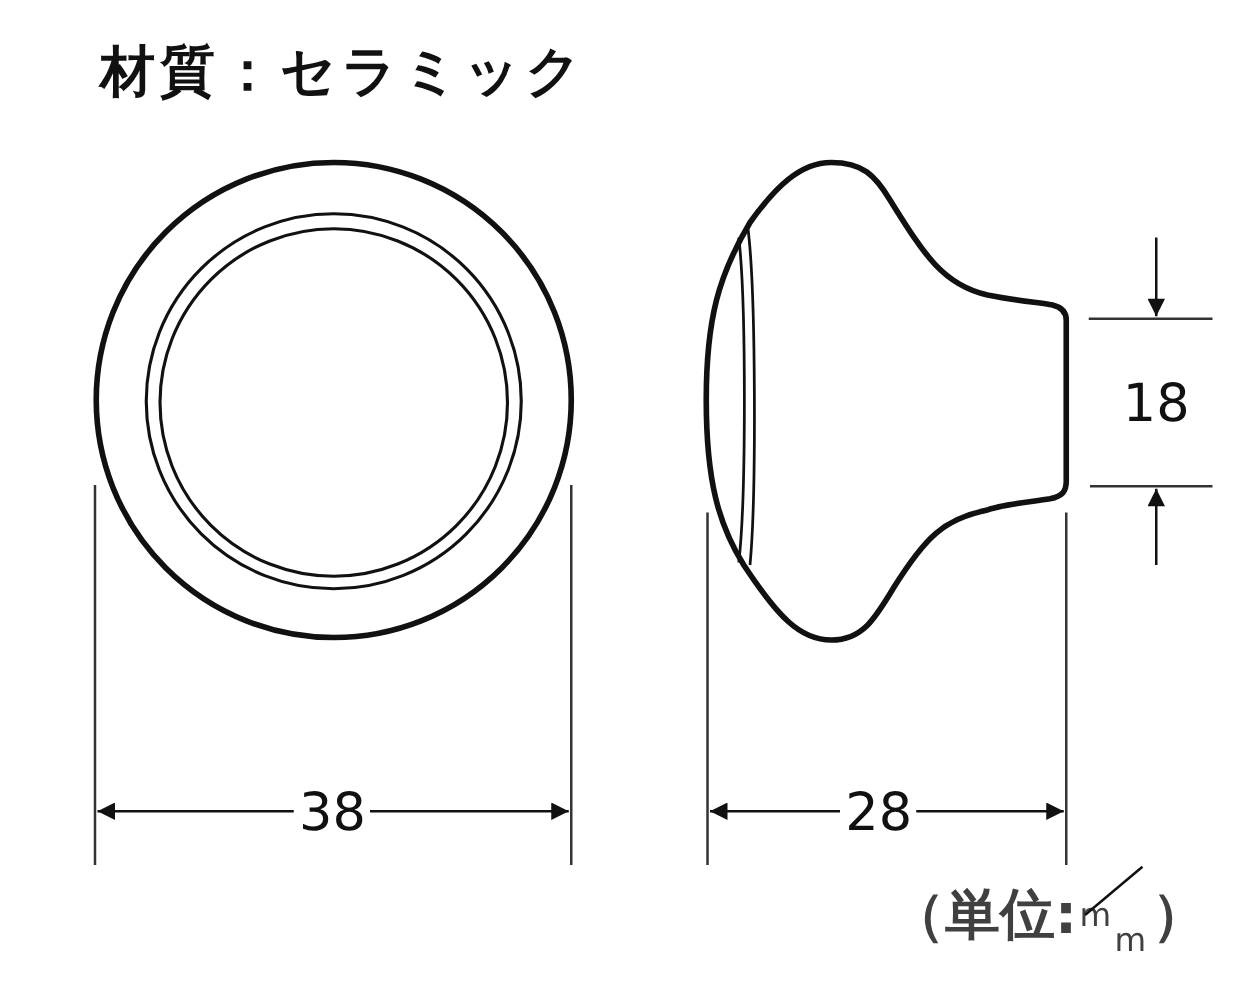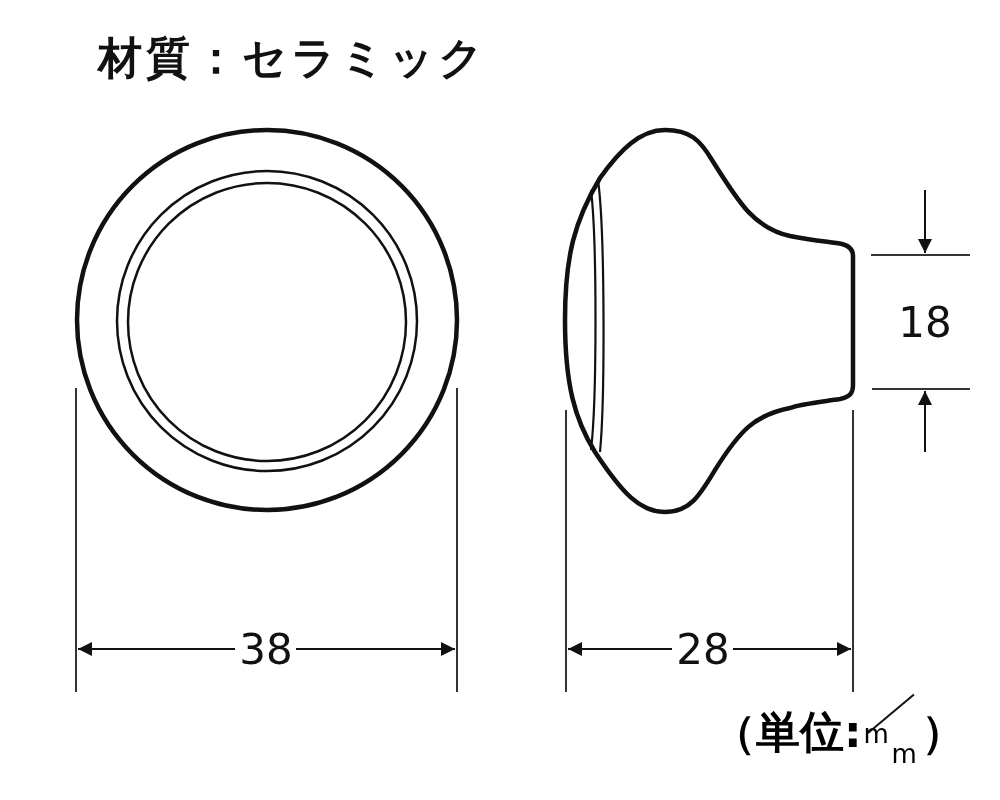--- a/index.html
+++ b/index.html
@@ -1,18 +1,18 @@
 <!DOCTYPE html>
 <html><head>
 <meta charset="utf-8">
 <style>
   html, body { margin:0; padding:0; background:#ffffff; }
   body { width:1000px; height:800px; position:relative; overflow:hidden; font-family:"DejaVu Sans", sans-serif; }
-  .title { position:absolute; left:80px; top:28px; font-size:44px; font-weight:bold; color:#111; letter-spacing:4px; line-height:60px; white-space:nowrap;margin-left:18px; }
-  .unit { position:absolute; left:712px; top:702px; font-size:44px; font-weight:bold; color:#000000; line-height:60px; white-space:nowrap; }
+  .title { position:absolute; left:80px; top:28px; font-size:44px; font-weight:bold; color:#111; letter-spacing:4px; line-height:60px; white-space:nowrap; }
+  .unit { position:absolute; left:712px; top:702px; font-size:44px; font-weight:bold; color:#404040; line-height:60px; white-space:nowrap; }
   .unit .frac { font-weight:normal; font-size:26px; display:inline-block; position:relative; width:60px; height:50px; vertical-align:middle; }
   .unit .frac .n { position:absolute; left:2px; top:-6px; }
   .unit .frac .d { position:absolute; left:30px; top:14px; }
   .unit .frac .slash { position:absolute; left:6px; top:22px; width:60px; height:2px; background:#111; transform:rotate(-40deg); transform-origin:left center; }
   svg { position:absolute; left:0; top:0; }
   .dim { font-family:"DejaVu Sans", sans-serif; font-size:42px; fill:#111; }
 </style>
 </head>
 <body>
 

